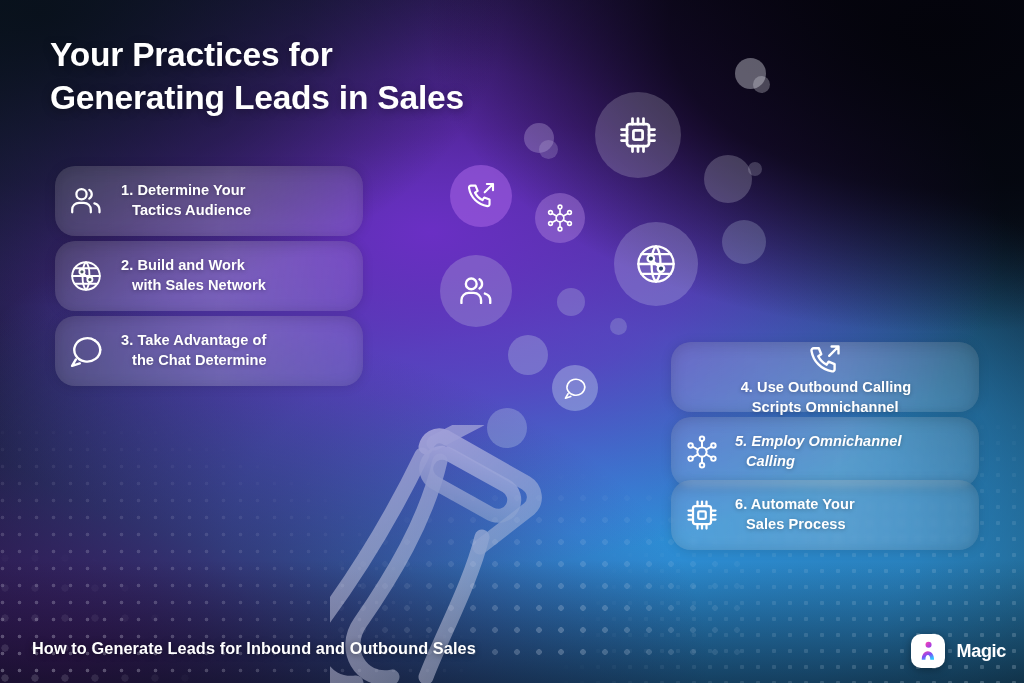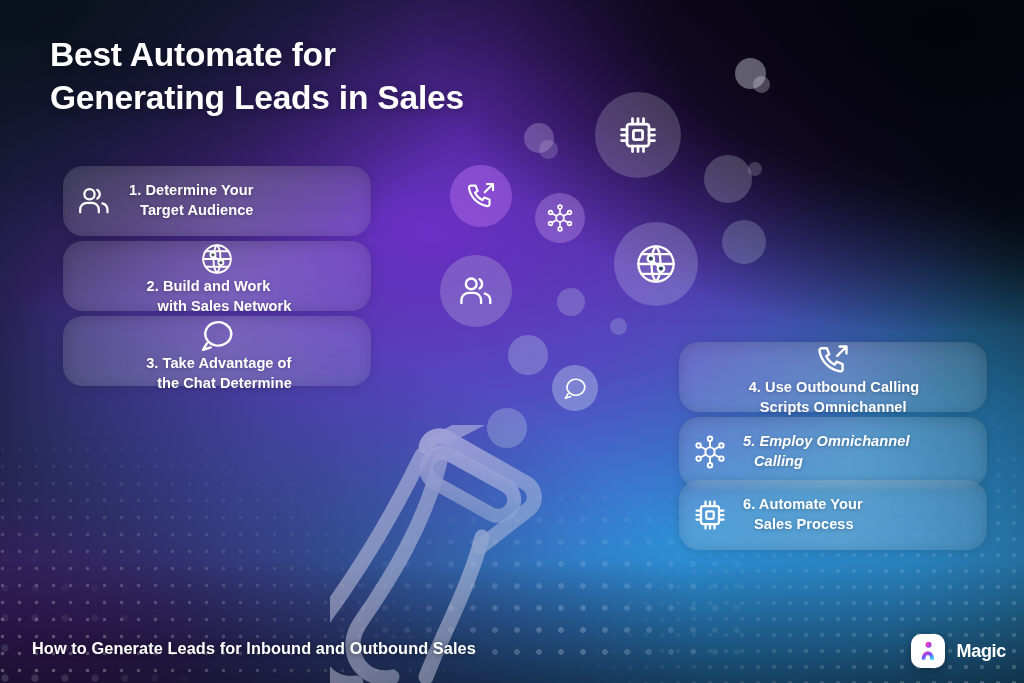--- a/index.html
+++ b/index.html
@@ -88,43 +88,42 @@
   }
   .title .l{display:block;}
 
   
   .card{
     position:absolute;display:flex;align-items:center;
     border-radius:20px;
     background:linear-gradient(100deg, rgba(255,255,255,0.16) 0%, rgba(255,255,255,0.22) 55%, rgba(255,255,255,0.13) 100%);
     box-shadow:0 2px 16px rgba(0,0,0,0.14) inset, 0 1px 12px rgba(0,0,0,0.12);
     backdrop-filter:blur(3px);
-    margin-left:8px;
   }
   .card .ic{
     flex:0 0 auto;display:flex;align-items:center;justify-content:center;
     width:62px;
   }
   .card .ic svg{display:block;}
   .card .txt{
     color:#ffffff;font-size:14.6px;font-weight:700;line-height:1.36;
     letter-spacing:0.05px;
     text-shadow:0 1px 4px rgba(0,0,0,0.28);
   }
   .card .txt .l2{display:block;padding-left:11px;}
 
   .card-left{left:55px;width:308px;height:70px;}
   .card-left .txt{padding-left:4px;}
   .card-right{left:671px;width:308px;height:70px;}
   .card-right .ic{order:0;}
   .card-right .txt{padding-left:2px;}
 
   #c1{top:166px;}
-  #c2{top:241px;flex-direction:column;}
-  #c3{top:316px;flex-direction:column;}
+  #c2{top:241px;}
+  #c3{top:316px;}
   #c4{top:342px;flex-direction:column;}
   #c5{top:417px;font-style:italic;}
   #c6{top:480px;}
 
   
   .footer-text{
     position:absolute;left:32px;top:639px;
     color:#ffffff;font-size:16.3px;font-weight:700;letter-spacing:0.1px;
     text-shadow:0 1px 6px rgba(0,0,0,0.5);
   }
@@ -232,35 +231,35 @@
 
   <div class="iconbubble" style="left:552px;top:365px;width:46px;height:46px;background:rgba(206,224,240,0.36);">
     <svg width="26" height="26" viewBox="0 0 24 24" fill="none" stroke="#ffffff" stroke-width="1.5" stroke-linecap="round" stroke-linejoin="round">
       <path d="M21 11.2a8.2 7.4 0 1 1-3.4-5.9"></path>
       <path d="M5.6 17.3L3.2 21.4l4.9-1.6"></path>
       <path d="M17.6 5.3A8.2 7.4 0 0 1 21 11.2"></path>
     </svg>
   </div>
 
   <div class="title">
-    <span class="l">Best Automate for</span>
+    <span class="l">Your Practices for</span>
     <span class="l">Generating Leads in Sales</span>
   </div>
 
   <div class="card card-left" id="c1">
     <div class="ic">
       <svg width="36" height="36" viewBox="0 0 24 24" fill="none" stroke="#ffffff" stroke-width="1.5" stroke-linecap="round" stroke-linejoin="round">
         <circle cx="9" cy="7.5" r="3.4"></circle>
         <path d="M2.8 19.5v-1.7A4.6 4.6 0 0 1 7.4 13.2h3.2a4.6 4.6 0 0 1 4.6 4.6v1.7"></path>
         <path d="M14.2 4.6a3.4 3.4 0 0 1 0 5.8M17.6 13.6a4.6 4.6 0 0 1 3.4 4.4v1.5"></path>
       </svg>
     </div>
     <div class="txt">
       <span>1. Determine Your</span>
-      <span class="l2">Target Audience</span>
+      <span class="l2">Tactics Audience</span>
     </div>
   </div>
 
   <div class="card card-left" id="c2">
     <div class="ic">
       <svg width="36" height="36" viewBox="0 0 24 24" fill="none" stroke="#ffffff" stroke-width="1.25" stroke-linecap="round" stroke-linejoin="round">
         <circle cx="12" cy="12" r="9.2"></circle>
         <path d="M12 2.8c3.1 3 3.1 15.4 0 18.4M12 2.8c-3.1 3-3.1 15.4 0 18.4"></path>
         <path d="M2.8 12h18.4M4.4 6.8h15.2M4.4 17.2h15.2"></path>
         <circle cx="9.3" cy="9.2" r="1.7" fill="#47565f"></circle>

